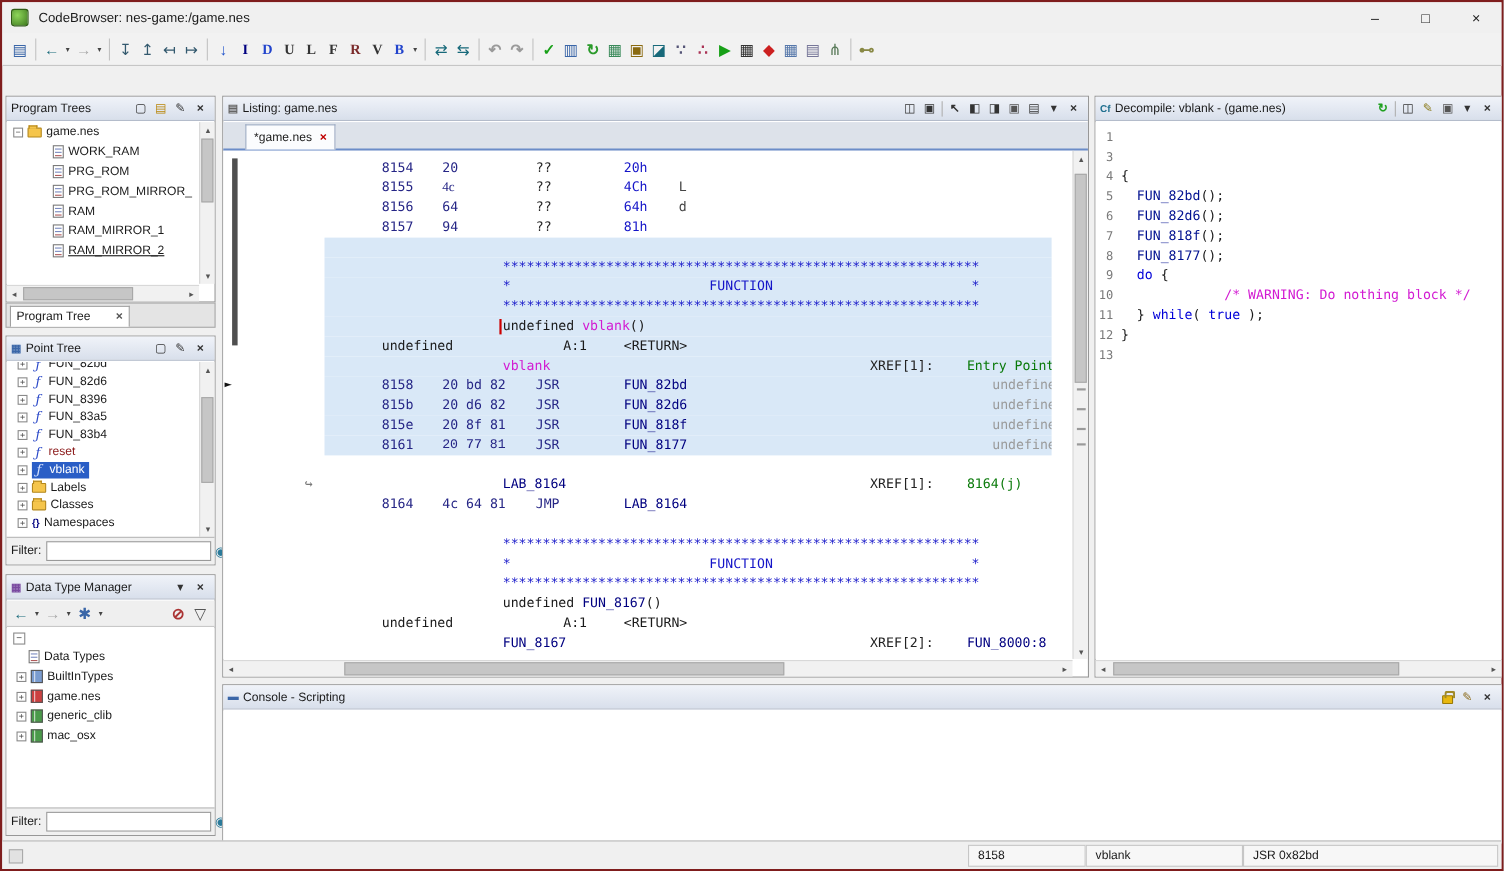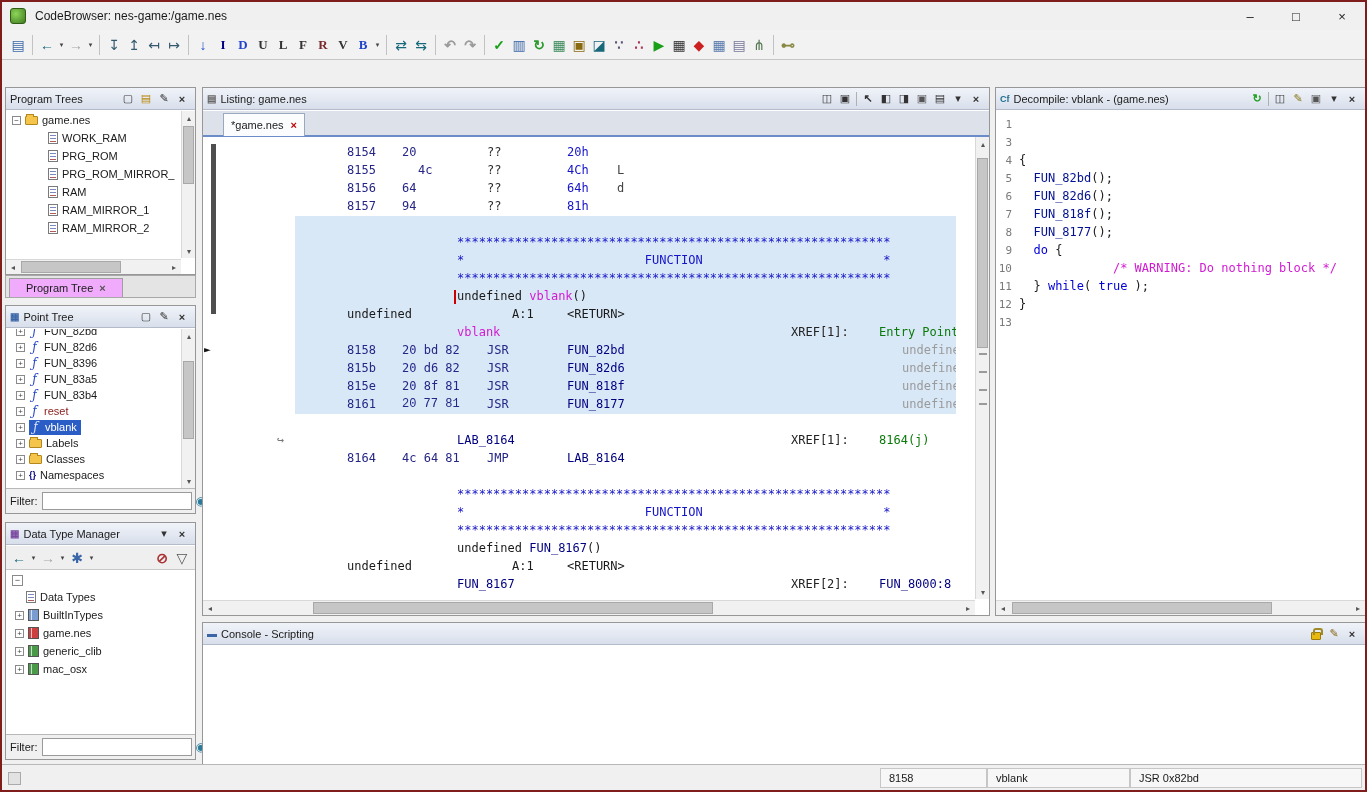--- a/index.html
+++ b/index.html
@@ -55,21 +55,21 @@
 .filter-row{position:absolute;left:0;right:0;bottom:0;height:25px;background:#f0f0f0;border-top:1px solid #b8b8b8;display:flex;align-items:center;padding:0 4px;gap:4px}
 .filter-row label{font-size:11px}
 .filter-input{flex:1;height:18px;border:1px solid #9a9a9a;background:#fff;font-size:11px;padding:0 3px;font-family:"Liberation Sans",sans-serif}
 .filter-btn{width:17px;height:17px;display:flex;align-items:center;justify-content:center;color:#2a7a9a;font-size:12px}
 
 
 .tabbar{position:absolute;left:0;right:0;top:23px;height:26px;background:#dde2ea;border-bottom:2px solid #6b8cc8}
 .tab{position:absolute;left:20px;top:2px;height:23px;background:#fbfcfe;border:1px solid #9aa8c0;border-bottom:none;display:flex;align-items:center;padding:0 7px;font-size:11px;gap:7px}
 .tabx{color:#c00000;font-weight:bold;font-size:11px}
 .pt-tabbar{position:absolute;left:3px;top:273px;width:191px;height:23px;background:#e4e4e4;border:1px solid #a8a8a8}
-.pt-tab{position:absolute;left:3px;top:2px;bottom:0;background:#f0abfc;border:1px solid #a0a0a0;border-bottom:none;display:flex;align-items:center;gap:6px;padding:0 16px;font-size:11px}
+.pt-tab{position:absolute;left:3px;top:2px;bottom:0;background:#ffffff;border:1px solid #a0a0a0;border-bottom:none;display:flex;align-items:center;gap:23px;padding:0 5px;font-size:11px}
 
 
 .sb-v{position:absolute;width:14px;background:#f1f1f1;border-left:1px solid #d8d8d8}
 .sb-h{position:absolute;height:15px;background:#f1f1f1;border-top:1px solid #d8d8d8}
 .sb-btn{position:absolute;color:#555;font-size:8px;width:14px;height:14px;display:flex;align-items:center;justify-content:center}
 .sb-thumb{position:absolute;background:#c6c6c6;border:1px solid #a8a8a8}
 .sb-mark{position:absolute;left:3px;width:8px;height:2px;background:#9a9a9a}
 
 
 .lst-content{position:absolute;left:0;right:14px;top:49px;bottom:16px;background:#fff;overflow:hidden;font-family:"DejaVu Sans Mono",monospace;font-size:12px;padding-top:7px}
@@ -207,21 +207,21 @@
           <span>PRG_ROM_MIRROR_</span>
         </div>
         <div class="trow" style="height: 18px; padding-left: 42px; gap: 4px;">
           <span class="ic-page"></span>
           <span>RAM</span>
         </div>
         <div class="trow" style="height: 18px; padding-left: 42px; gap: 4px;">
           <span class="ic-page"></span>
           <span>RAM_MIRROR_1</span>
         </div>
-        <div class="trow" style="height: 18px; padding-left: 42px; gap: 4px;">
+        <div class="trow" style="height: 18px; padding-left: 42px; gap: 4px; text-decoration: underline;">
           <span class="ic-page"></span>
           <span>RAM_MIRROR_2</span>
         </div>
         <div class="trow" style="height: 18px; padding-left: 42px; gap: 6px; margin-top: 32px;">
           <span class="ic-page"></span>
           <span>RAM_MIRROR_3</span>
         </div>
       </div>
     <div class="sb-v" style="right:0;top:23px;bottom:16px">
       <span class="sb-btn" style="top:0">▴</span>
@@ -402,21 +402,21 @@
     <div class="lst-content" id="lst-rows">
       <div class="gutterbar"></div>
     <div class="l-row">
           <span class="lc-addr" style="left: 144px;">8154</span>
           <span class="lc-bytes" style="left: 199px;">20</span>
           <span class="lc-q" style="left: 284px;">??</span>
           <span class="lc-val" style="left: 364px;">20h</span>
         </div>
         <div class="l-row">
           <span class="lc-addr" style="left: 144px;">8155</span>
-          <span class="lc-bytes" style="left: 215px;">4c</span>
+          <span class="lc-bytes" style="left: 199px; font-family: Liberation Serif, serif;">4c</span>
           <span class="lc-q" style="left: 284px;">??</span>
           <span class="lc-val" style="left: 364px;">4Ch</span>
           <span class="lc-ascii" style="left: 414px;">L</span>
         </div>
         <div class="l-row">
           <span class="lc-addr" style="left: 144px;">8156</span>
           <span class="lc-bytes" style="left: 199px;">64</span>
           <span class="lc-q" style="left: 284px;">??</span>
           <span class="lc-val" style="left: 364px;">64h</span>
           <span class="lc-ascii" style="left: 414px;">d</span>

